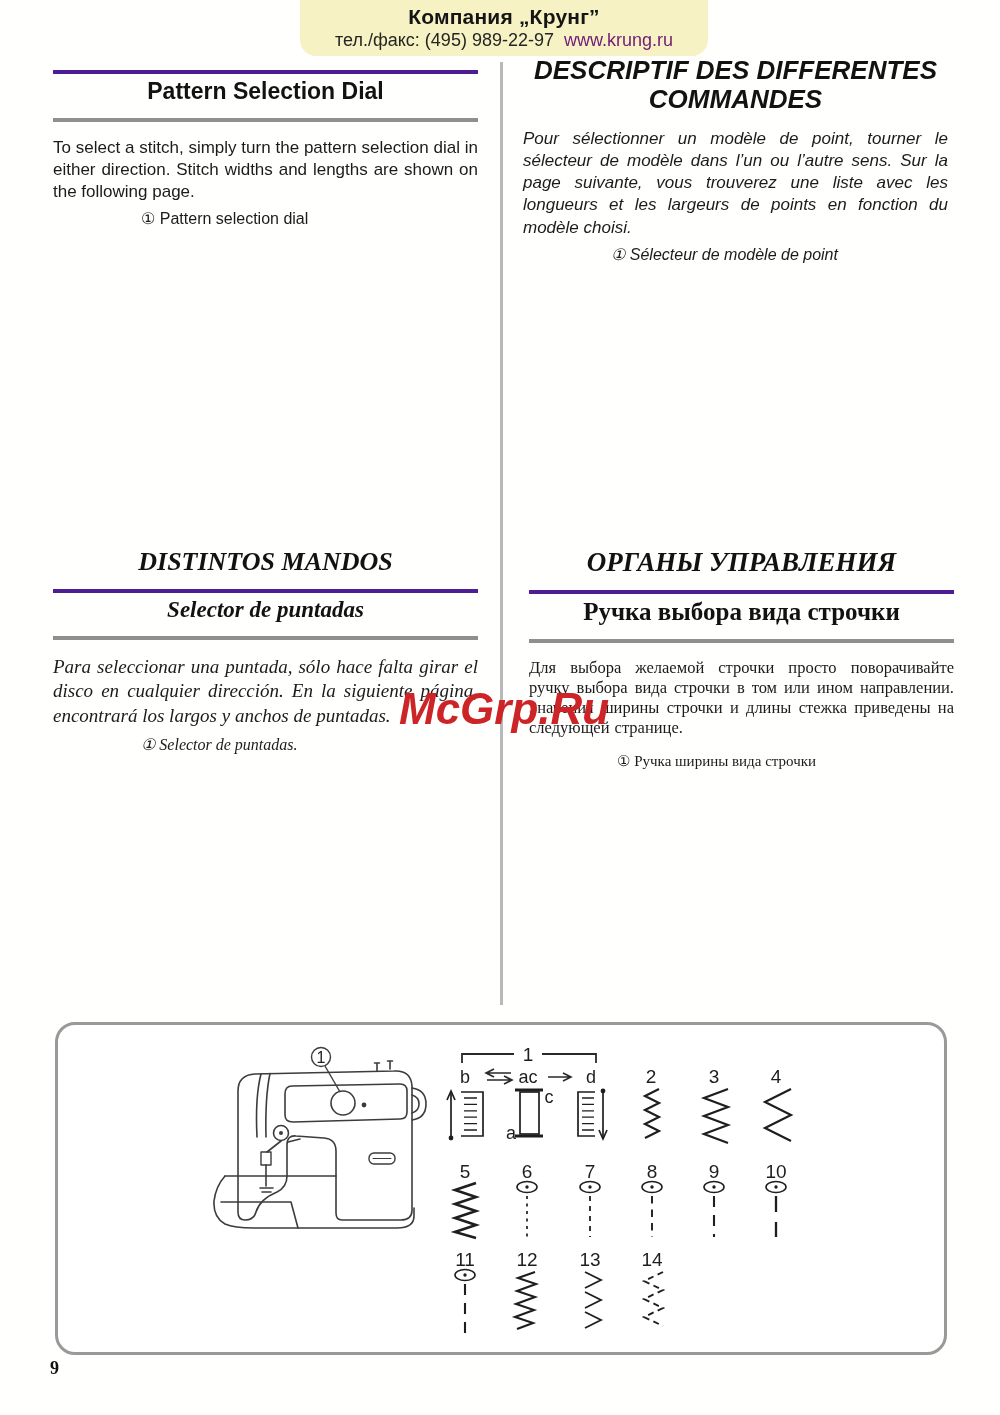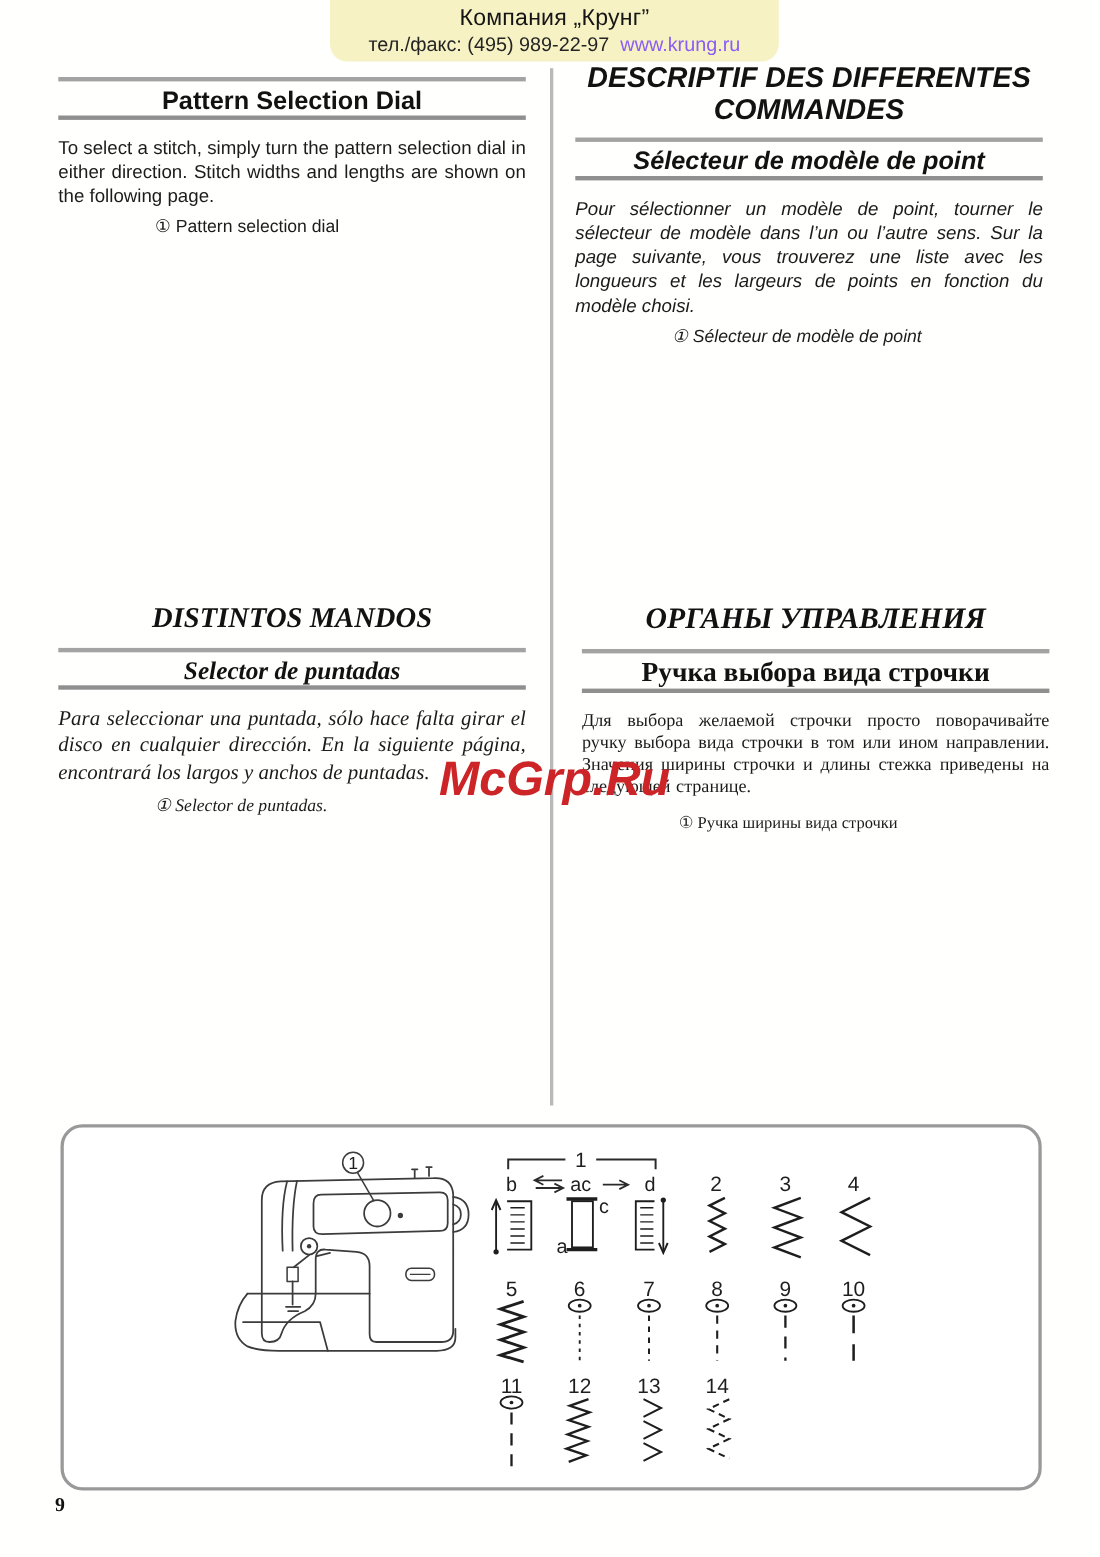--- a/index.html
+++ b/index.html
@@ -2,38 +2,38 @@
 <html><head>
 <meta charset="utf-8">
 <style>
   html,body{margin:0;padding:0;background:#ffffff;}
   .page{position:relative;width:1000px;height:1415px;background:#fffffe;overflow:hidden;
         font-family:"Liberation Sans",sans-serif;color:#1c1c1c;}
 
   
   .header-box{position:absolute;left:300px;top:0;width:408px;height:56px;
     background:#f6f2c4;border-radius:0 0 16px 16px;text-align:center;}
-  .header-company{font-weight:normal;font-size:21px;color:#151515;margin-top:5px;letter-spacing:.2px;}
+  .header-company{font-weight:bold;font-size:21px;color:#151515;margin-top:5px;letter-spacing:.2px;}
   .header-line2{font-size:18px;color:#242424;margin-top:1px;}
-  .header-site{color:#8b5cf6;margin-left:10px;}
+  .header-site{color:#701a75;margin-left:10px;}
 
   
   .divider{position:absolute;left:500px;top:62px;width:3px;height:943px;background:#b9b9b9;}
 
   .sec{position:absolute;width:425px;}
   .sec-en{left:53px;top:58px;}
   .sec-fr{left:523px;top:56px;}
   .sec-es{left:53px;top:548px;}
   .sec-ru{left:529px;top:548px;}
 
   .title{font-size:26px;font-weight:bold;text-align:center;color:#121212;line-height:1.1;}
   .title.it{font-style:italic;}
   .serif{font-family:"Liberation Serif",serif;}
-  .banner{margin-top:12px;border-top:4px solid #a3a3a3;border-bottom:4px solid #8f8f8f;
-          padding:4px 0 0 0;text-align:center;font-weight:bold;font-size:23px;color:#121212;}
+  .banner{margin-top:12px;border-top:4px solid #4c1d95;border-bottom:4px solid #8f8f8f;
+          padding:4px 0 13px 0;text-align:center;font-weight:bold;font-size:23px;color:#121212;}
   .banner.it{font-style:italic;}
   .body-txt{margin-top:15px;text-align:justify;font-size:17px;line-height:1.3;color:#1b1b1b;}
   .body-txt.it{font-style:italic;}
   .sec-es .body-txt{font-size:19px;}
   .sec-ru .title{font-size:27px;}
   .sec-ru .banner{font-size:25px;}
   .sec-ru .body-txt{font-size:16.5px;line-height:1.22;word-spacing:1px;}
   .caption{margin-top:6px;margin-left:88px;font-size:16px;color:#1b1b1b;}
   .caption.it{font-style:italic;}
   .sec-ru .caption{font-size:15px;margin-top:14px;}
@@ -70,21 +70,20 @@
   <div class="divider"></div>
 
   <div class="sec sec-en">
     <div class="banner">Pattern Selection Dial</div>
     <div class="body-txt">To select a stitch, simply turn the pattern selection dial in either direction. Stitch widths and lengths are shown on the following page.</div>
     <div class="caption">① Pattern selection dial</div>
   </div>
 
   <div class="sec sec-fr">
     <div class="title it">DESCRIPTIF DES DIFFERENTES COMMANDES</div>
-    <div class="banner it">Sélecteur de modèle de point</div>
     <div class="body-txt it">Pour sélectionner un modèle de point, tourner le sélecteur de modèle dans l’un ou l’autre sens. Sur la page suivante, vous trouverez une liste avec les longueurs et les largeurs de points en fonction du modèle choisi.</div>
     <div class="caption it">① Sélecteur de modèle de point</div>
   </div>
 
   <div class="sec sec-es serif">
     <div class="title it serif">DISTINTOS MANDOS</div>
     <div class="banner it serif">Selector de puntadas</div>
     <div class="body-txt it serif">Para seleccionar una puntada, sólo hace falta girar el disco en cualquier dirección. En la siguiente página, encontrará los largos y anchos de puntadas.</div>
     <div class="caption it serif">① Selector de puntadas.</div>
   </div>

